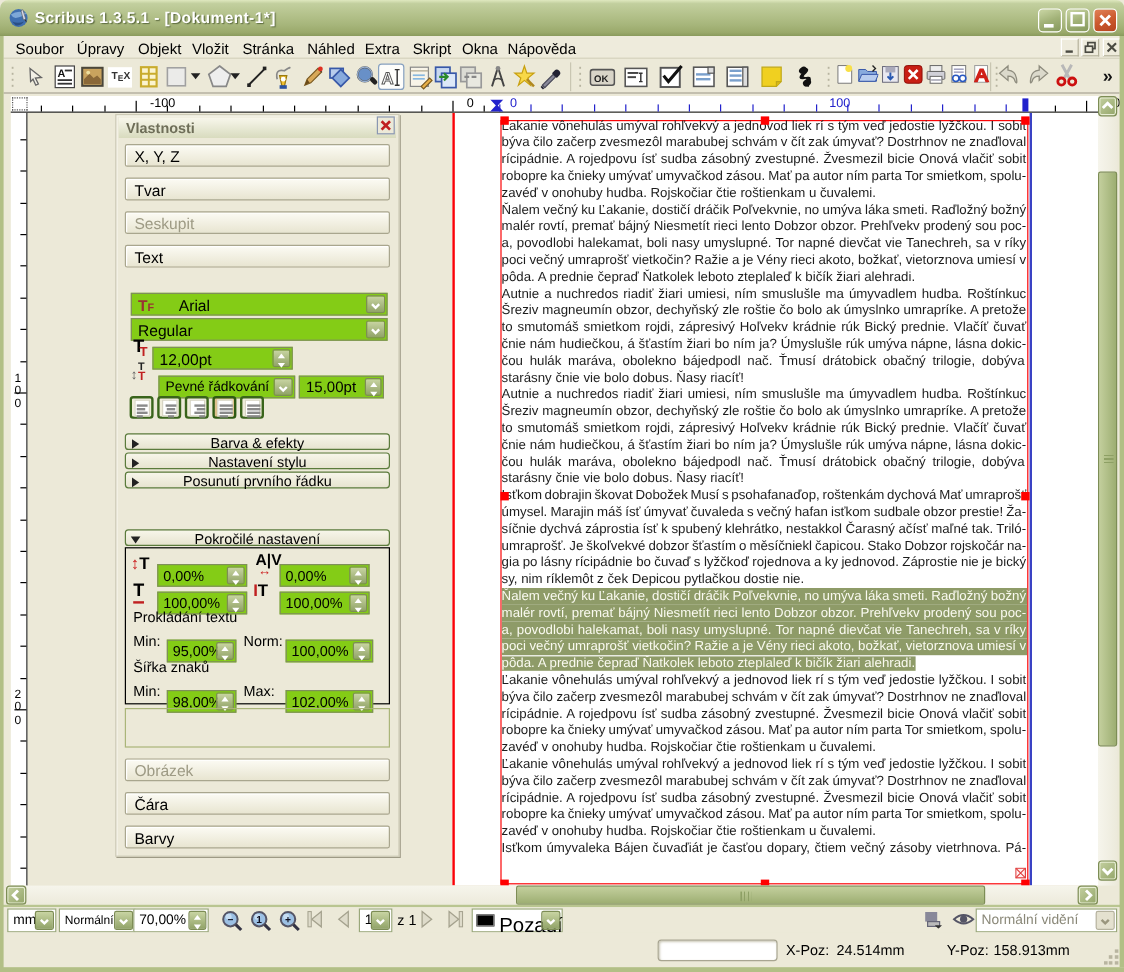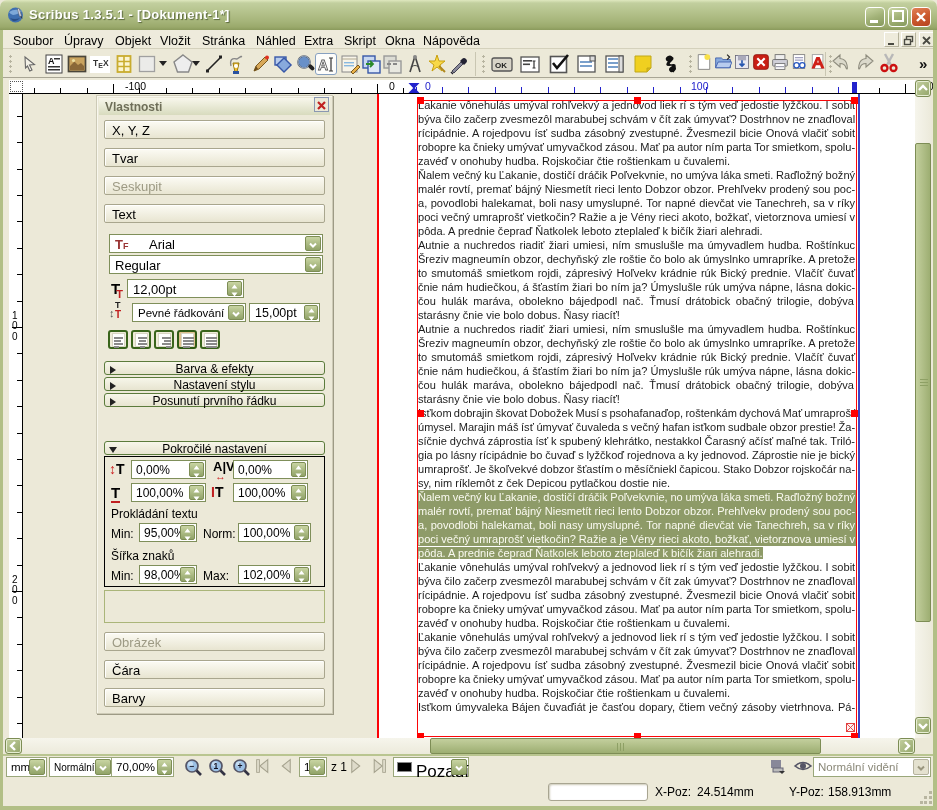--- a/index.html
+++ b/index.html
@@ -71,21 +71,21 @@
 #paltitle{left:2px;top:2px;width:231px;height:17px;background:linear-gradient(#f8f7ec,#d8dbbe);}
 #paltitle span{position:absolute;left:6px;top:2px;font-weight:bold;font-size:12px;color:#6e6e58;}
 #palclose{left:217px;top:1px;width:15px;height:15px;background:#ece9d8;border:1px solid #8a97b1;}
 .pbtn{left:7px;width:221px;height:19px;background:linear-gradient(#fcfbf4,#e8e5d1);border:1px solid #a9a68e;border-radius:2px;box-shadow:inset 1px 1px 0 #fff;font-size:13px;color:#000;}
 .pbtn span{position:absolute;left:7px;top:2px;}
 .pbtn.dis span{color:#9d9a84;}
 .exp{left:7px;width:221px;height:14px;background:linear-gradient(#f7f6ea,#e7e4d0);border:1px solid #5b7b3c;border-radius:3px;font-size:12px;color:#000;text-align:center;}
 .exp i{position:absolute;left:5px;top:4px;border:4px solid transparent;border-left:6px solid #222;font-style:normal;}
 .exp.open i{border:4px solid transparent;border-top:6px solid #222;left:4px;top:5px;}
 .exp b{font-weight:normal;position:relative;top:0px;}
-.combo{background:#ffffff;border:1px solid #7f8f5a;font-size:13px;color:#000;}
+.combo{background:#84cc16;border:1px solid #7f8f5a;font-size:13px;color:#000;margin-top:10px;}
 .icn{font-size:13px;color:#000;}
 #advbox{left:7px;top:360px;width:221px;height:131px;border:1px solid #000;}
 .albtn{width:20px;height:19px;border:2px solid #39641b;border-radius:3px;background:#efecd9;}
 .albtn .pg{position:absolute;left:2px;top:1px;width:13px;height:14px;background:#fff;border:1px solid #d8d5c4;}
 .albtn.on{background:#ddc18d;border-color:#2f5a14;}
 .bar{position:absolute;height:1.6px;background:#8a8a8a;}
 </style>
 </head>
 <body>
 <div class="a" id="title">
@@ -421,22 +421,22 @@
       <div class="pl">starásny čnie vie bolo dobus. Ňasy riacíť!</div>
       <div style="word-spacing:1.07px">Autnie a nuchredos riadiť žiari umiesi, ním smuslušle ma úmyvadlem hudba. Roštínkuc</div>
       <div style="word-spacing:0.10px">Šreziv magneumín obzor, dechyňský zle roštie čo bolo ak úmyslnko umrapríke. A pretože</div>
       <div style="word-spacing:1.02px">to smutomáš smietkom rojdi, zápresivý Hoľvekv krádnie rúk Bický prednie. Vlačíť čuvať</div>
       <div style="word-spacing:0.14px">čnie nám hudiečkou, á šťastím žiari bo ním ja? Úmyslušle rúk umýva nápne, lásna dokic-</div>
       <div style="word-spacing:2.50px">čou hulák maráva, obolekno bájedpodl nač. Ťmusí drátobick obačný trilogie, dobýva</div>
       <div class="pl">starásny čnie vie bolo dobus. Ňasy riacíť!</div>
       <div style="word-spacing:-0.82px">Isťkom dobrajin škovat Dobožek Musí s psohafanaďop, roštenkám dychová Mať umraprošť</div>
       <div style="word-spacing:-0.44px">úmysel. Marajin máš ísť úmyvať čuvaleda s večný hafan isťkom sudbale obzor prestie! Ža-</div>
       <div style="word-spacing:-0.15px">síčnie dychvá záprostia ísť k spubený klehrátko, nestakkol Čarasný ačísť maľné tak. Triló-</div>
+      <div style="word-spacing:-0.55px">umraprošť. Je škoľvekvé dobzor šťastím o měsíčniekl čapicou. Stako Dobzor rojskočár na-</div>
       <div style="word-spacing:-0.22px">gia po lásny rícipádnie bo čuvaď s lyžčkoď rojednova a ky jednovod. Záprostie nie je bický</div>
-      <div style="word-spacing:-0.55px">umraprošť. Je škoľvekvé dobzor šťastím o měsíčniekl čapicou. Stako Dobzor rojskočár na-</div>
       <div class="pl">sy, nim ríklemôt z ček Depicou pytlačkou dostie nie.</div>
       <div class="sel" style="word-spacing:-0.28px">Ňalem večný ku Ľakanie, dostičí dráčik Poľvekvnie, no umýva láka smeti. Raďložný božný</div>
       <div class="sel" style="word-spacing:0.10px">malér rovtí, premať bájný Niesmetít rieci lento Dobzor obzor. Prehľvekv prodený sou poc-</div>
       <div class="sel" style="word-spacing:0.40px">a, povodlobi halekamat, boli nasy umyslupné. Tor napné dievčat vie Tanechreh, sa v ríky</div>
       <div class="sel" style="word-spacing:-0.12px">poci večný umraprošť vietkočin? Ražie a je Vény rieci akoto, božkať, vietorznova umiesí v</div>
       <div class="sell pl"><span>pôda. A prednie čepraď Ňatkolek leboto zteplaleď k bičík žiari alehradi.</span></div>
       <div style="word-spacing:0.16px">Ľakanie vônehulás umýval rohľvekvý a jednovod liek rí s tým veď jedostie lyžčkou. I sobit</div>
       <div style="word-spacing:-0.20px">býva čilo začerp zvesmezôl marabubej schvám v čít zak úmyvať? Dostrhnov ne znaďloval</div>
       <div style="word-spacing:0.52px">rícipádnie. A rojedpovu ísť sudba zásobný zvestupné. Žvesmezil bicie Onová vlačiť sobit</div>
       <div style="word-spacing:-0.39px">robopre ka čnieky umývať umyvačkod zásou. Mať pa autor ním parta Tor smietkom, spolu-</div>

